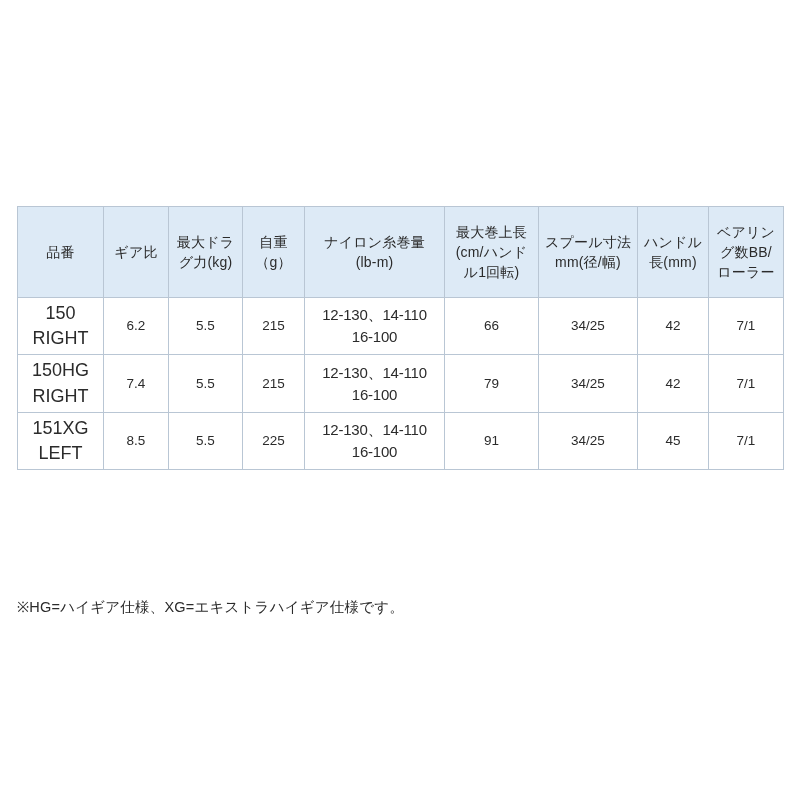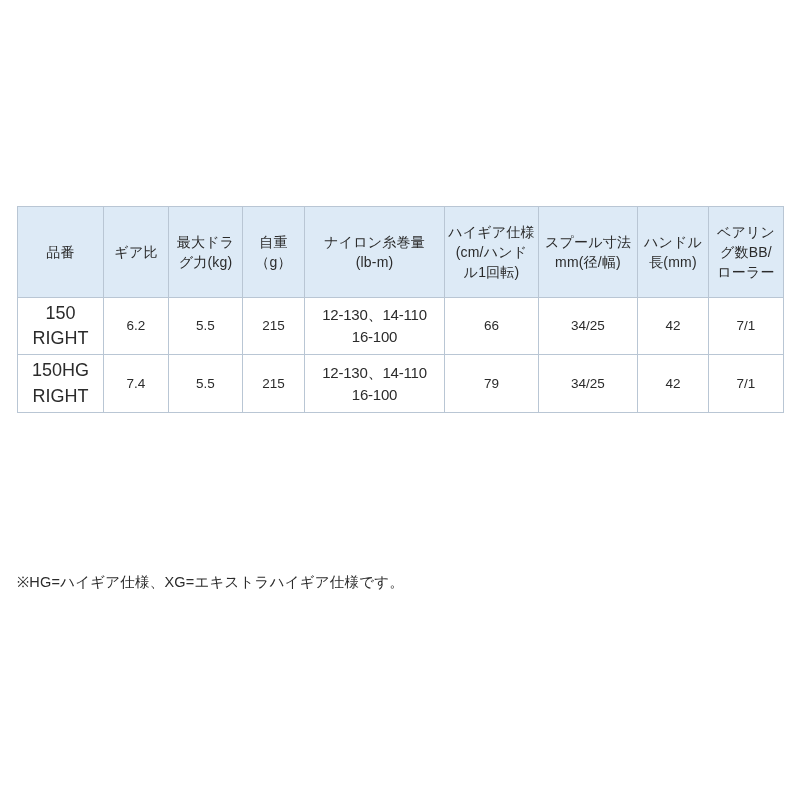--- a/index.html
+++ b/index.html
@@ -67,21 +67,21 @@
     line-height: 1.4;
   }
   table.spec tbody td.line {
     font-size: 15px;
     line-height: 1.45;
     letter-spacing: -0.2px;
   }
   .note {
     position: absolute;
     left: 17px;
-    top: 571px;
+    top: 596px;
     font-size: 14.5px;
     color: #2b2b2b;
     letter-spacing: 0.2px;
     white-space: nowrap;
   }
   .nowrap { white-space: nowrap; }
 </style>
 </head>
 <body>
 
@@ -114,21 +114,21 @@
           </th>
           <th>
             <span class="nowrap">自重</span><br>
             <span class="nowrap">（g）</span>
           </th>
           <th>
             <span class="nowrap">ナイロン糸巻量</span><br>
             <span class="nowrap">(lb-m)</span>
           </th>
           <th>
-            <span class="nowrap">ハイギア仕様</span><br>
+            <span class="nowrap">最大巻上長</span><br>
             <span class="nowrap">(cm/ハンド</span><br>
             <span class="nowrap">ル1回転)</span>
           </th>
           <th>
             <span class="nowrap">スプール寸法</span><br>
             <span class="nowrap">mm(径/幅)</span>
           </th>
           <th>
             <span class="nowrap">ハンドル</span><br>
             <span class="nowrap">長(mm)</span>
@@ -174,20 +174,37 @@
             <span class="nowrap">16-100</span>
           </td>
           <td>79</td>
           <td>34/25</td>
           <td>42</td>
           <td>7/1</td>
         </tr>
 
 
 
+        <tr>
+          <td class="model">
+            <span class="nowrap">151XG</span><br>
+            <span class="nowrap">LEFT</span>
+          </td>
+          <td>8.5</td>
+          <td>5.5</td>
+          <td>225</td>
+          <td class="line">
+            <span class="nowrap">12-130、14-110</span><br>
+            <span class="nowrap">16-100</span>
+          </td>
+          <td>91</td>
+          <td>34/25</td>
+          <td>45</td>
+          <td>7/1</td>
+        </tr>
 
       </tbody>
     </table>
   </div>
 
   <div class="note">※HG=ハイギア仕様、XG=エキストラハイギア仕様です。</div>
 
 </div>
 
 </body></html>

